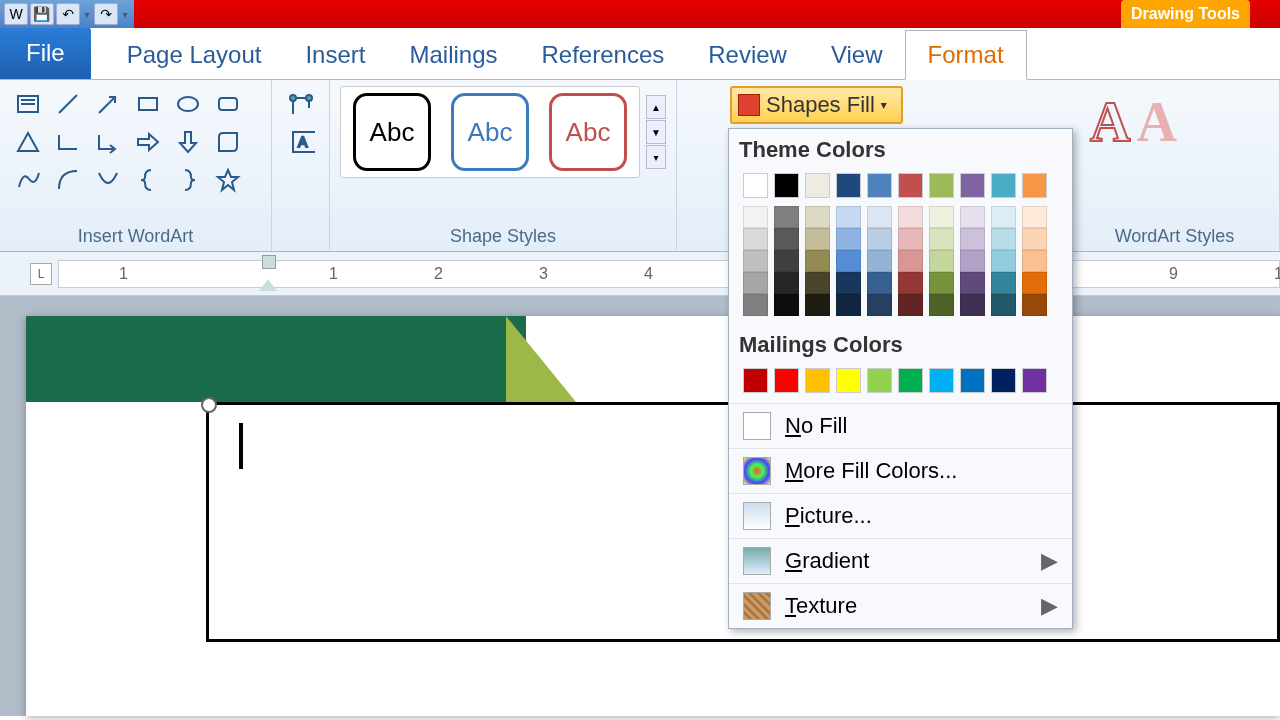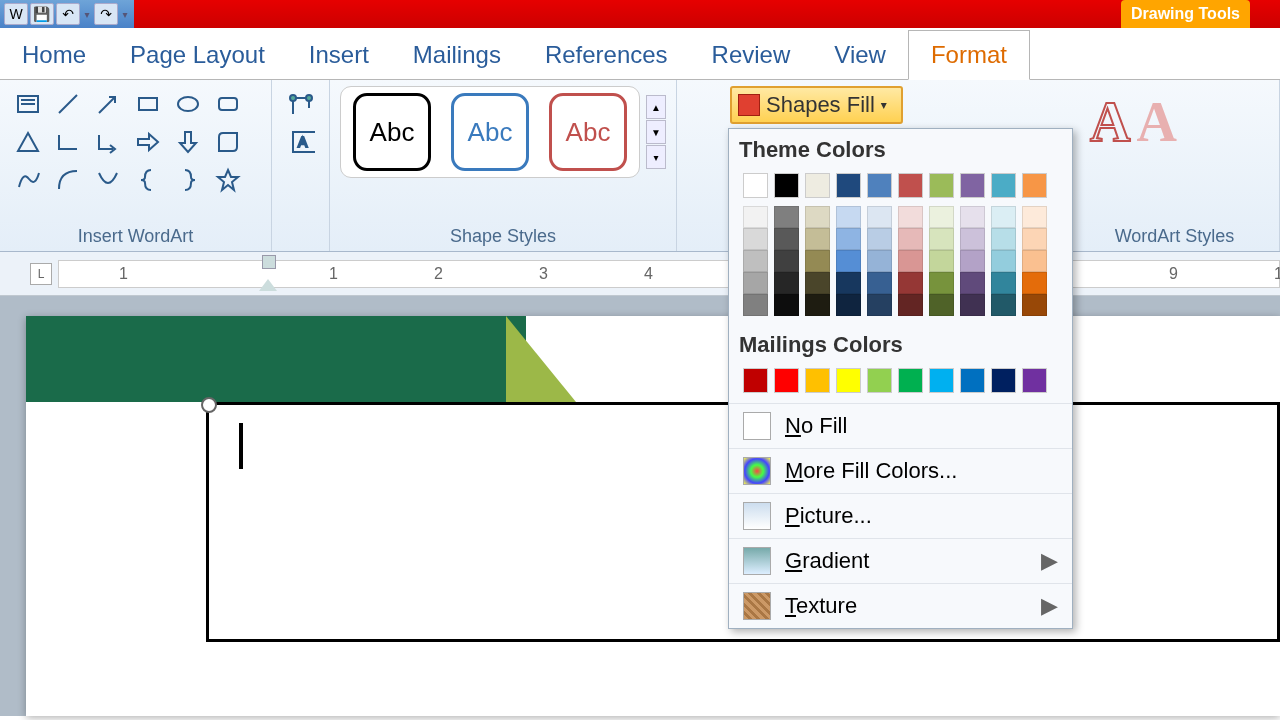--- a/index.html
+++ b/index.html
@@ -19,21 +19,21 @@
 .format-context::before { content:''; position:absolute; top:-28px; left:-6px; right:-6px; height:28px; background:#ffa500; opacity:0; }
 
 .ribbon-body { height: 172px; background: linear-gradient(#f5f9fd,#e4eef8); display: flex; border-bottom:1px solid #a8b8cc; }
 .group { border-right:1px solid #c8d4e2; padding:6px 10px 4px; display:flex; flex-direction:column; justify-content:space-between; }
 .group-label { text-align:center; font-size:18px; color:#4a6a8c; padding-top:4px;}
 
 .shapes-grid { display:grid; grid-template-columns: repeat(6, 36px); grid-auto-rows:36px; gap:2px 4px; }
 .shape-cell { border:none; background:transparent; display:flex; align-items:center; justify-content:center; color:#3a5a80; cursor:pointer; }
 .shape-cell svg { width:26px; height:26px; stroke:#2a5a8a; stroke-width:2; fill:none; }
 
-.styles-gallery { display:flex; gap:20px; align-items:center; padding:6px 12px; background:#fff; border:1px solid #ccc; border-radius:11px; }
+.styles-gallery { display:flex; gap:20px; align-items:center; padding:6px 12px; background:#fff; border:1px solid #ccc; border-radius:3px; }
 .style-box { width:78px; height:78px; border-radius:14px; display:flex; align-items:center; justify-content:center; font-size:26px; }
 .style-box.black { border:3px solid #000; }
 .style-box.blue { border:3px solid #3a7abd; color:#3a7abd; }
 .style-box.red { border:3px solid #c0504d; color:#c0504d; }
 .gallery-scroll { width:20px; display:flex; flex-direction:column; gap:1px; }
 .gallery-scroll div { height:24px; background:#eef; border:1px solid #bbc; display:flex; align-items:center; justify-content:center; font-size:10px;}
 
 .shape-fill-btn { position:absolute; left:730px; top:86px; background:linear-gradient(#ffe9a3,#ffd152); border:2px solid #e0a030; border-radius:3px; padding:4px 14px 4px 6px; display:flex; align-items:center; gap:6px; font-size:22px; color:#333; z-index:100; cursor:pointer;}
 .shape-fill-btn .bucket { width:22px; height:22px; background:#e04030; border:1px solid #a02010; display:inline-block; position:relative;}
 
@@ -81,21 +81,21 @@
     <div class="qat-btn">💾</div>
     <div class="qat-btn">↶</div>
     <div class="qat-sep">▾</div>
     <div class="qat-btn">↷</div>
     <div class="qat-sep">▾</div>
   </div>
   <div class="drawing-tools">Drawing Tools</div>
 </div>
 
 <div class="ribbon-tabs">
-  <div class="tab">Home</div>
+  <div class="file-tab">File</div>
   <div class="tab">Page Layout</div>
   <div class="tab">Insert</div>
   <div class="tab">Mailings</div>
   <div class="tab">References</div>
   <div class="tab">Review</div>
   <div class="tab">View</div>
   <div class="tab active format-context">Format</div>
 </div>
 
 <div class="ribbon-body">

